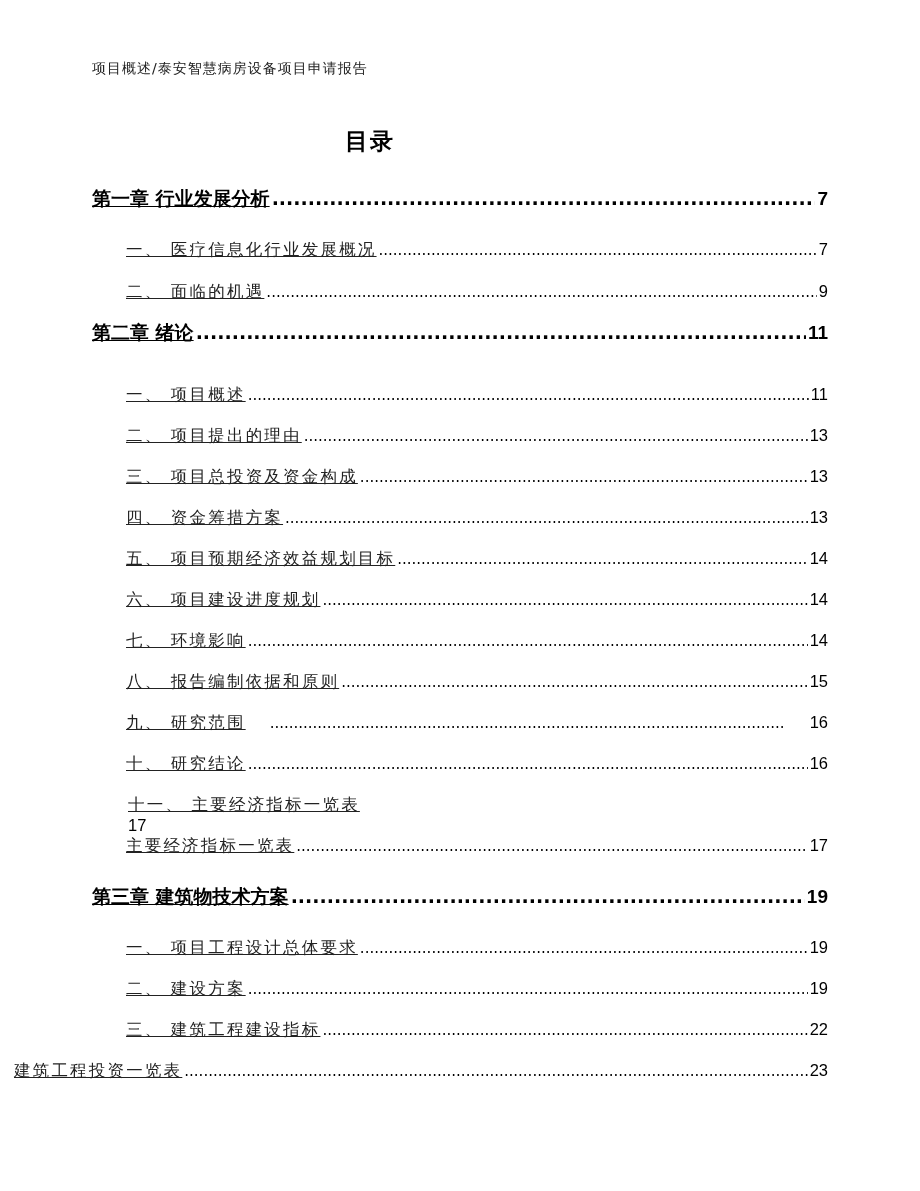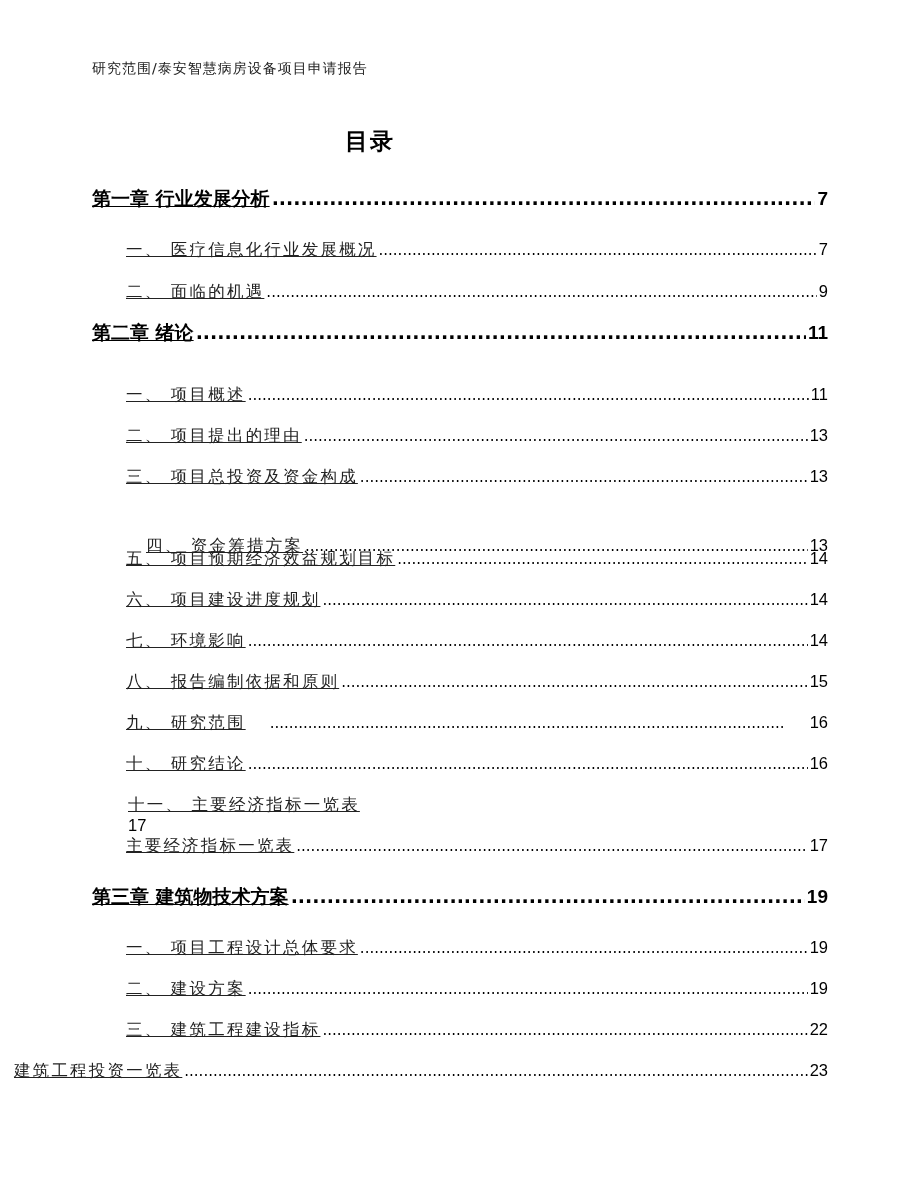--- a/index.html
+++ b/index.html
@@ -89,21 +89,21 @@
       font-size: 15px;
     }
     .level-2 .page {
       font-size: 16.5px;
       color: #000000;
     }
   </style>
 </head>
 <body>
 
-<div class="running-header">研究范围/泰安智慧病房设备项目申请报告</div>
+<div class="running-header">项目概述/泰安智慧病房设备项目申请报告</div>
 
 <div class="toc-title">目录</div>
 
 <div id="toc">
 
 <div class="toc-entry level-1" style="top: 186px;">
     <span class="label">第一章 行业发展分析</span>
     <span class="leader"></span>
     <span class="page">7</span>
   </div>
@@ -130,21 +130,21 @@
     <div class="toc-entry level-2" style="top: 425px;">
     <span class="label">二、 项目提出的理由</span>
     <span class="leader"></span>
     <span class="page">13</span>
   </div>
     <div class="toc-entry level-2" style="top: 466px;">
     <span class="label">三、 项目总投资及资金构成</span>
     <span class="leader"></span>
     <span class="page">13</span>
   </div>
-    <div class="toc-entry level-2" style="top: 535px; margin-left: 20px;">
+    <div class="toc-entry level-2" style="top: 507px;">
     <span class="label">四、 资金筹措方案</span>
     <span class="leader"></span>
     <span class="page">13</span>
   </div>
     <div class="toc-entry level-2" style="top: 548px;">
     <span class="label">五、 项目预期经济效益规划目标</span>
     <span class="leader"></span>
     <span class="page">14</span>
   </div>
     <div class="toc-entry level-2" style="top: 589px;">

